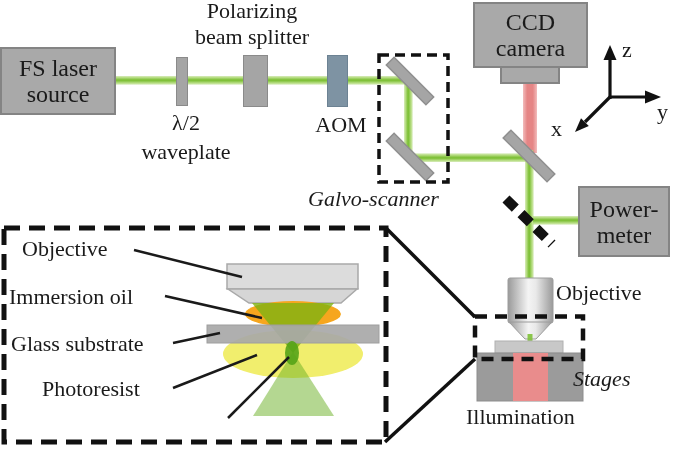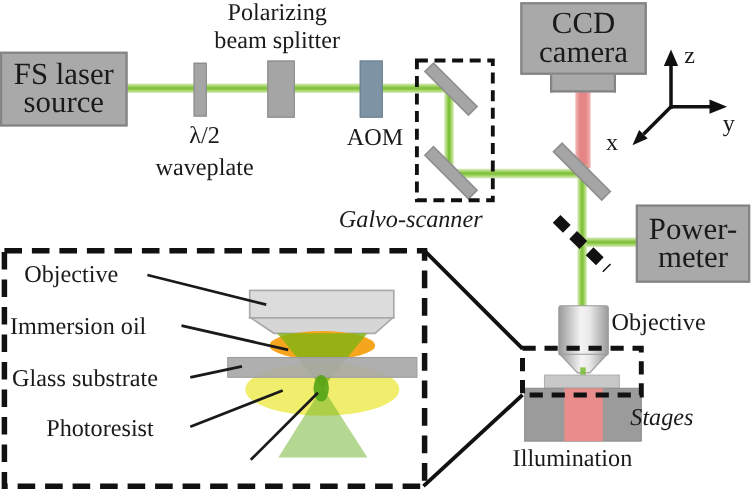--- a/index.html
+++ b/index.html
@@ -1,29 +1,29 @@
 <!DOCTYPE html>
 <html><head>
 <meta charset="utf-8">
 <style>
   html,body{margin:0;padding:0;background:#ffffff;}
   .canvas{position:relative;width:685px;height:451px;background:#ffffff;
           font-family:"Liberation Serif", serif;color:#1a1a1a;overflow:hidden;}
   svg.layer{position:absolute;left:0;top:0;z-index:1;}
   .graybox{position:absolute;z-index:2;background:#a9a9a9;border:2px solid #848484;
            box-sizing:border-box;display:flex;flex-direction:column;align-items:center;
-           justify-content:center;text-align:center;font-size:28px;line-height:26px;}
+           justify-content:center;text-align:center;font-size:24px;line-height:26px;}
   .element{position:absolute;z-index:2;box-sizing:border-box;}
   .lbl{position:absolute;z-index:3;font-size:22px;line-height:26px;white-space:nowrap;}
   .lbl.center{text-align:center;}
   #fs-box{left:0px;top:47px;width:116px;height:68px;}
   #ccd-box{left:473px;top:2px;width:115px;height:66px;}
   #ccd-mount{left:500px;top:68px;width:60px;height:16px;background:#a9a9a9;
              border:2px solid #848484;border-top:none;}
-  #pm-box{left:578px;top:186px;width:104px;height:71px;text-align:right;}
+  #pm-box{left:578px;top:186px;width:92px;height:71px;text-align:right;}
   #waveplate{left:176px;top:57px;width:12px;height:49px;background:#a5a5a5;border:1px solid #8a8a8a;}
   #pbs{left:243px;top:55px;width:25px;height:52px;background:#a5a5a5;border:1px solid #8a8a8a;}
   #aom{left:327px;top:55px;width:21px;height:52px;background:#7e93a3;border:1px solid #6c8293;}
   #pbs-label{left:178px;top:-2px;width:148px;}
   #waveplate-label{left:126px;top:108px;width:120px;line-height:29px;}
   #aom-label{left:309px;top:112px;width:64px;}
   #galvo-label{left:308px;top:186px;font-style:italic;}
   #objective-label{left:556px;top:280px;}
   #stages-label{left:573px;top:366px;font-style:italic;}
   #illumination-label{left:466px;top:404px;}

